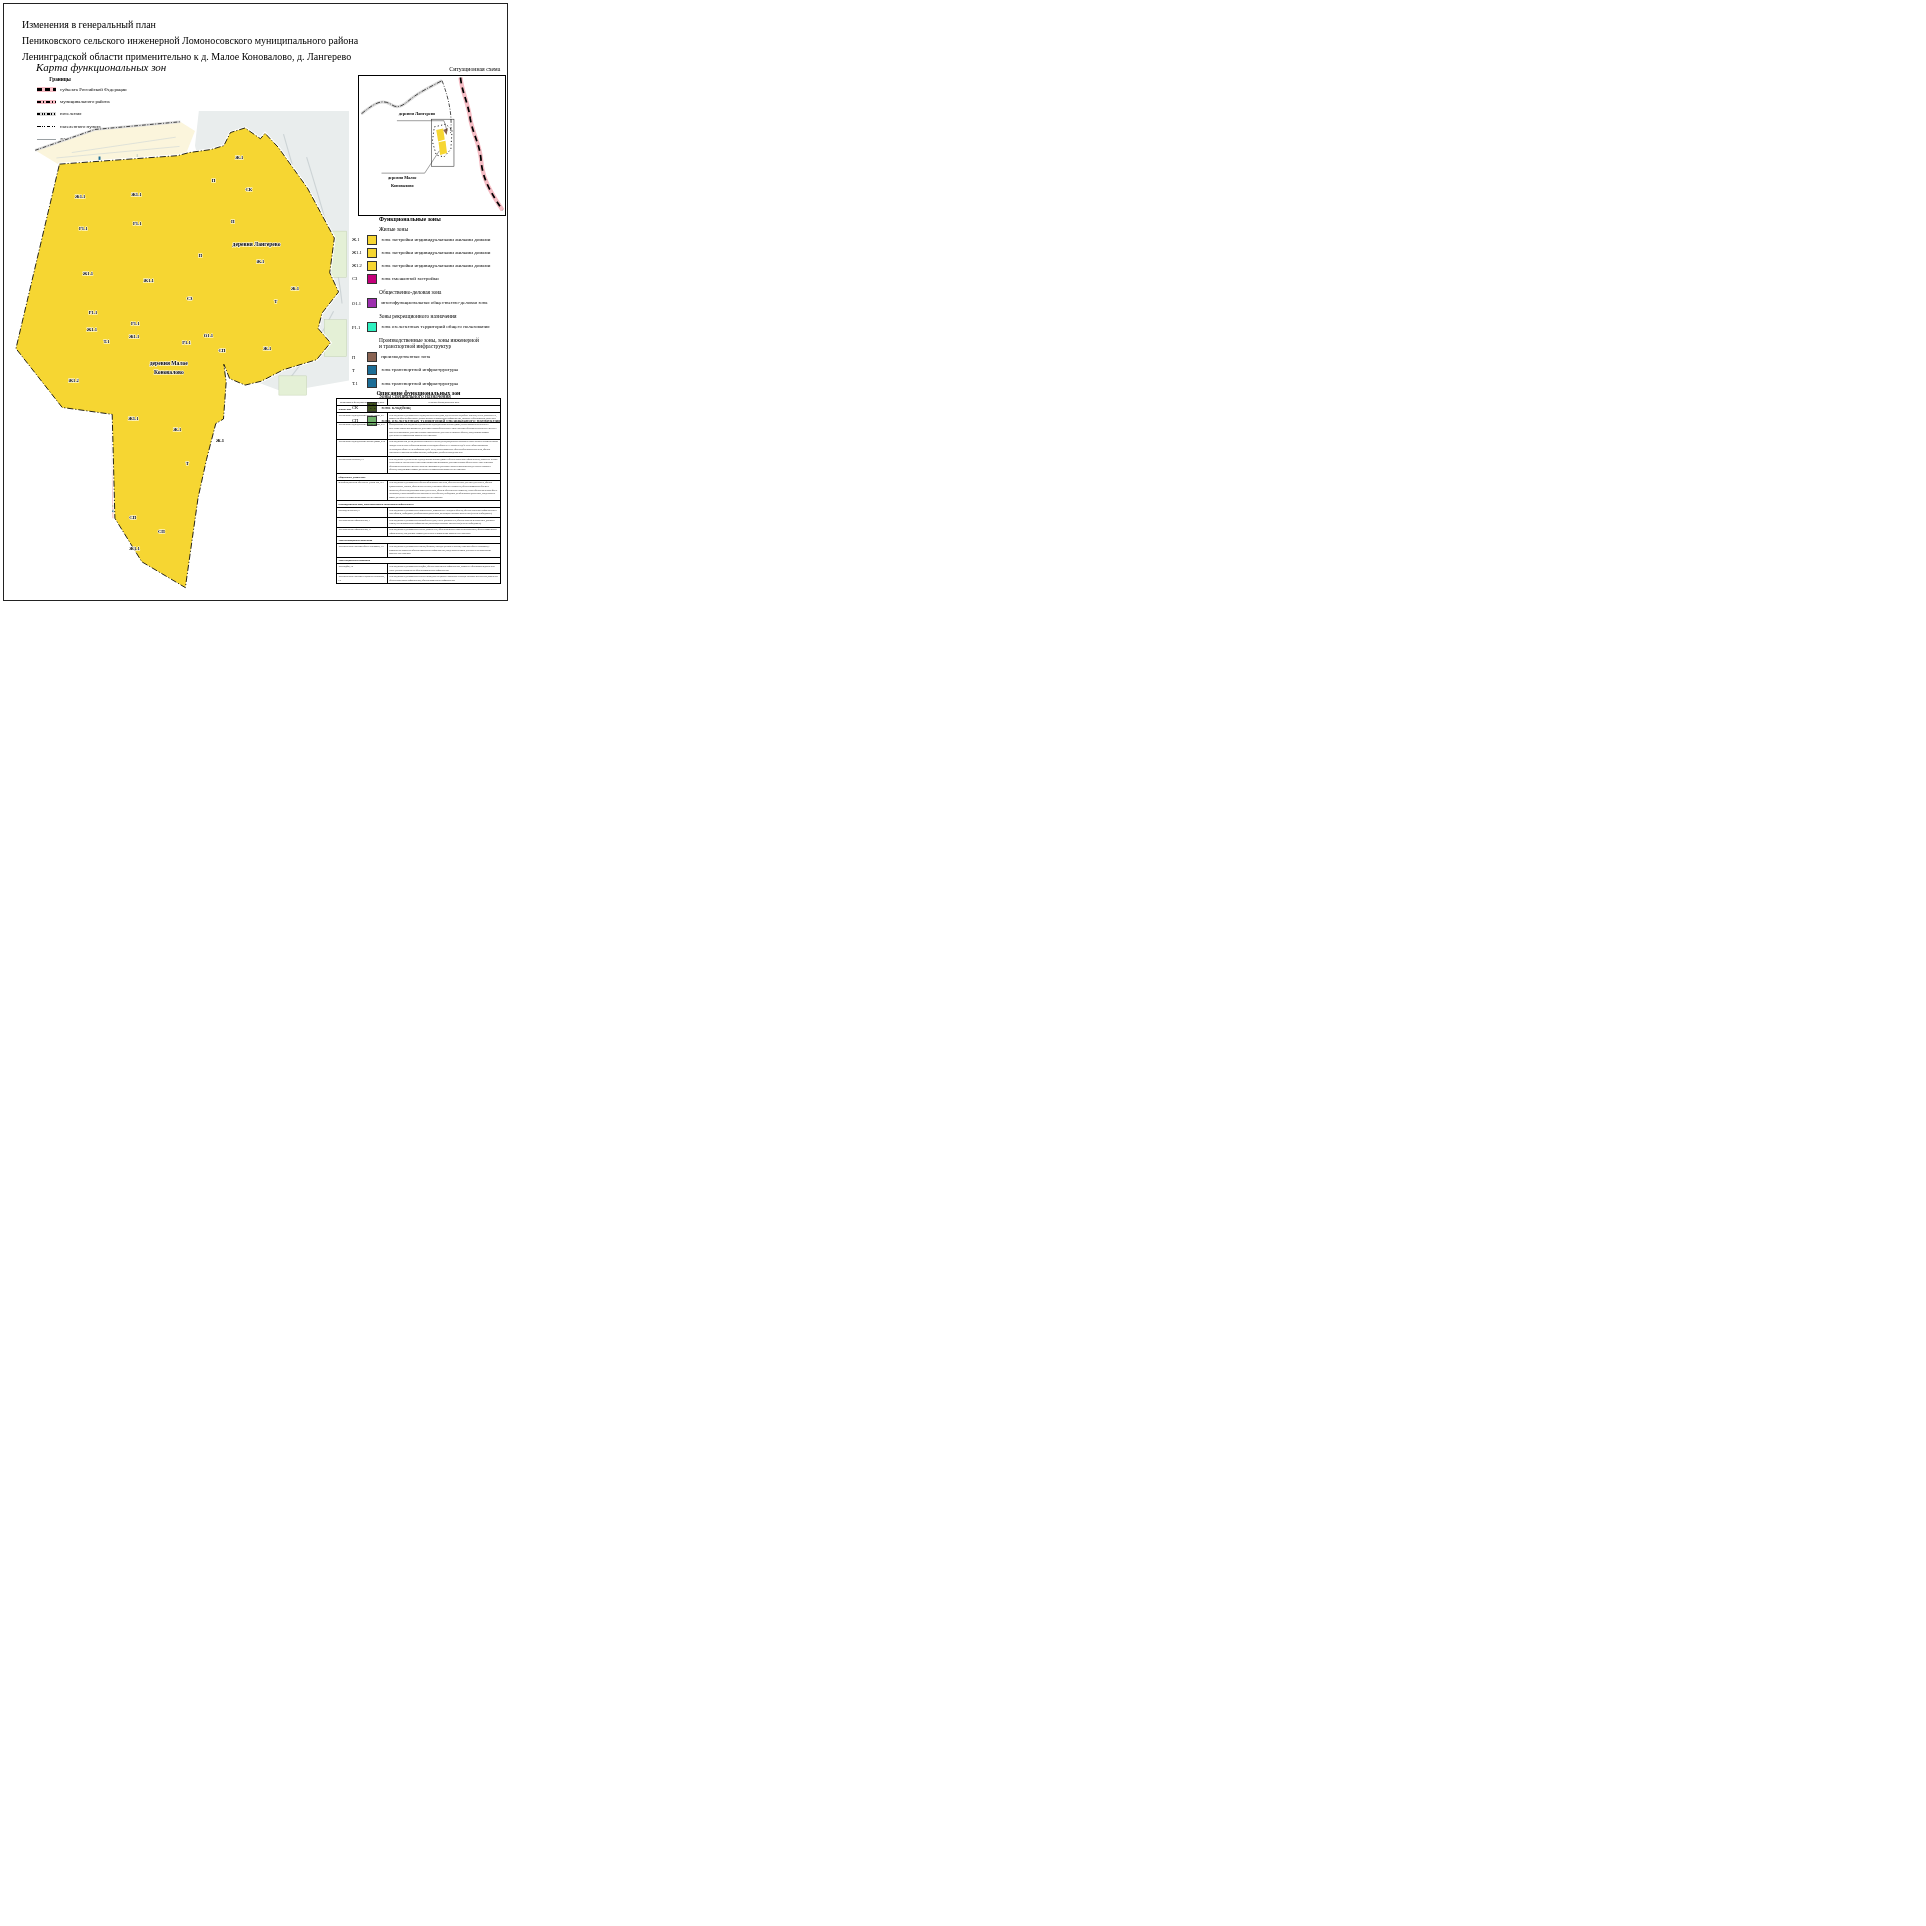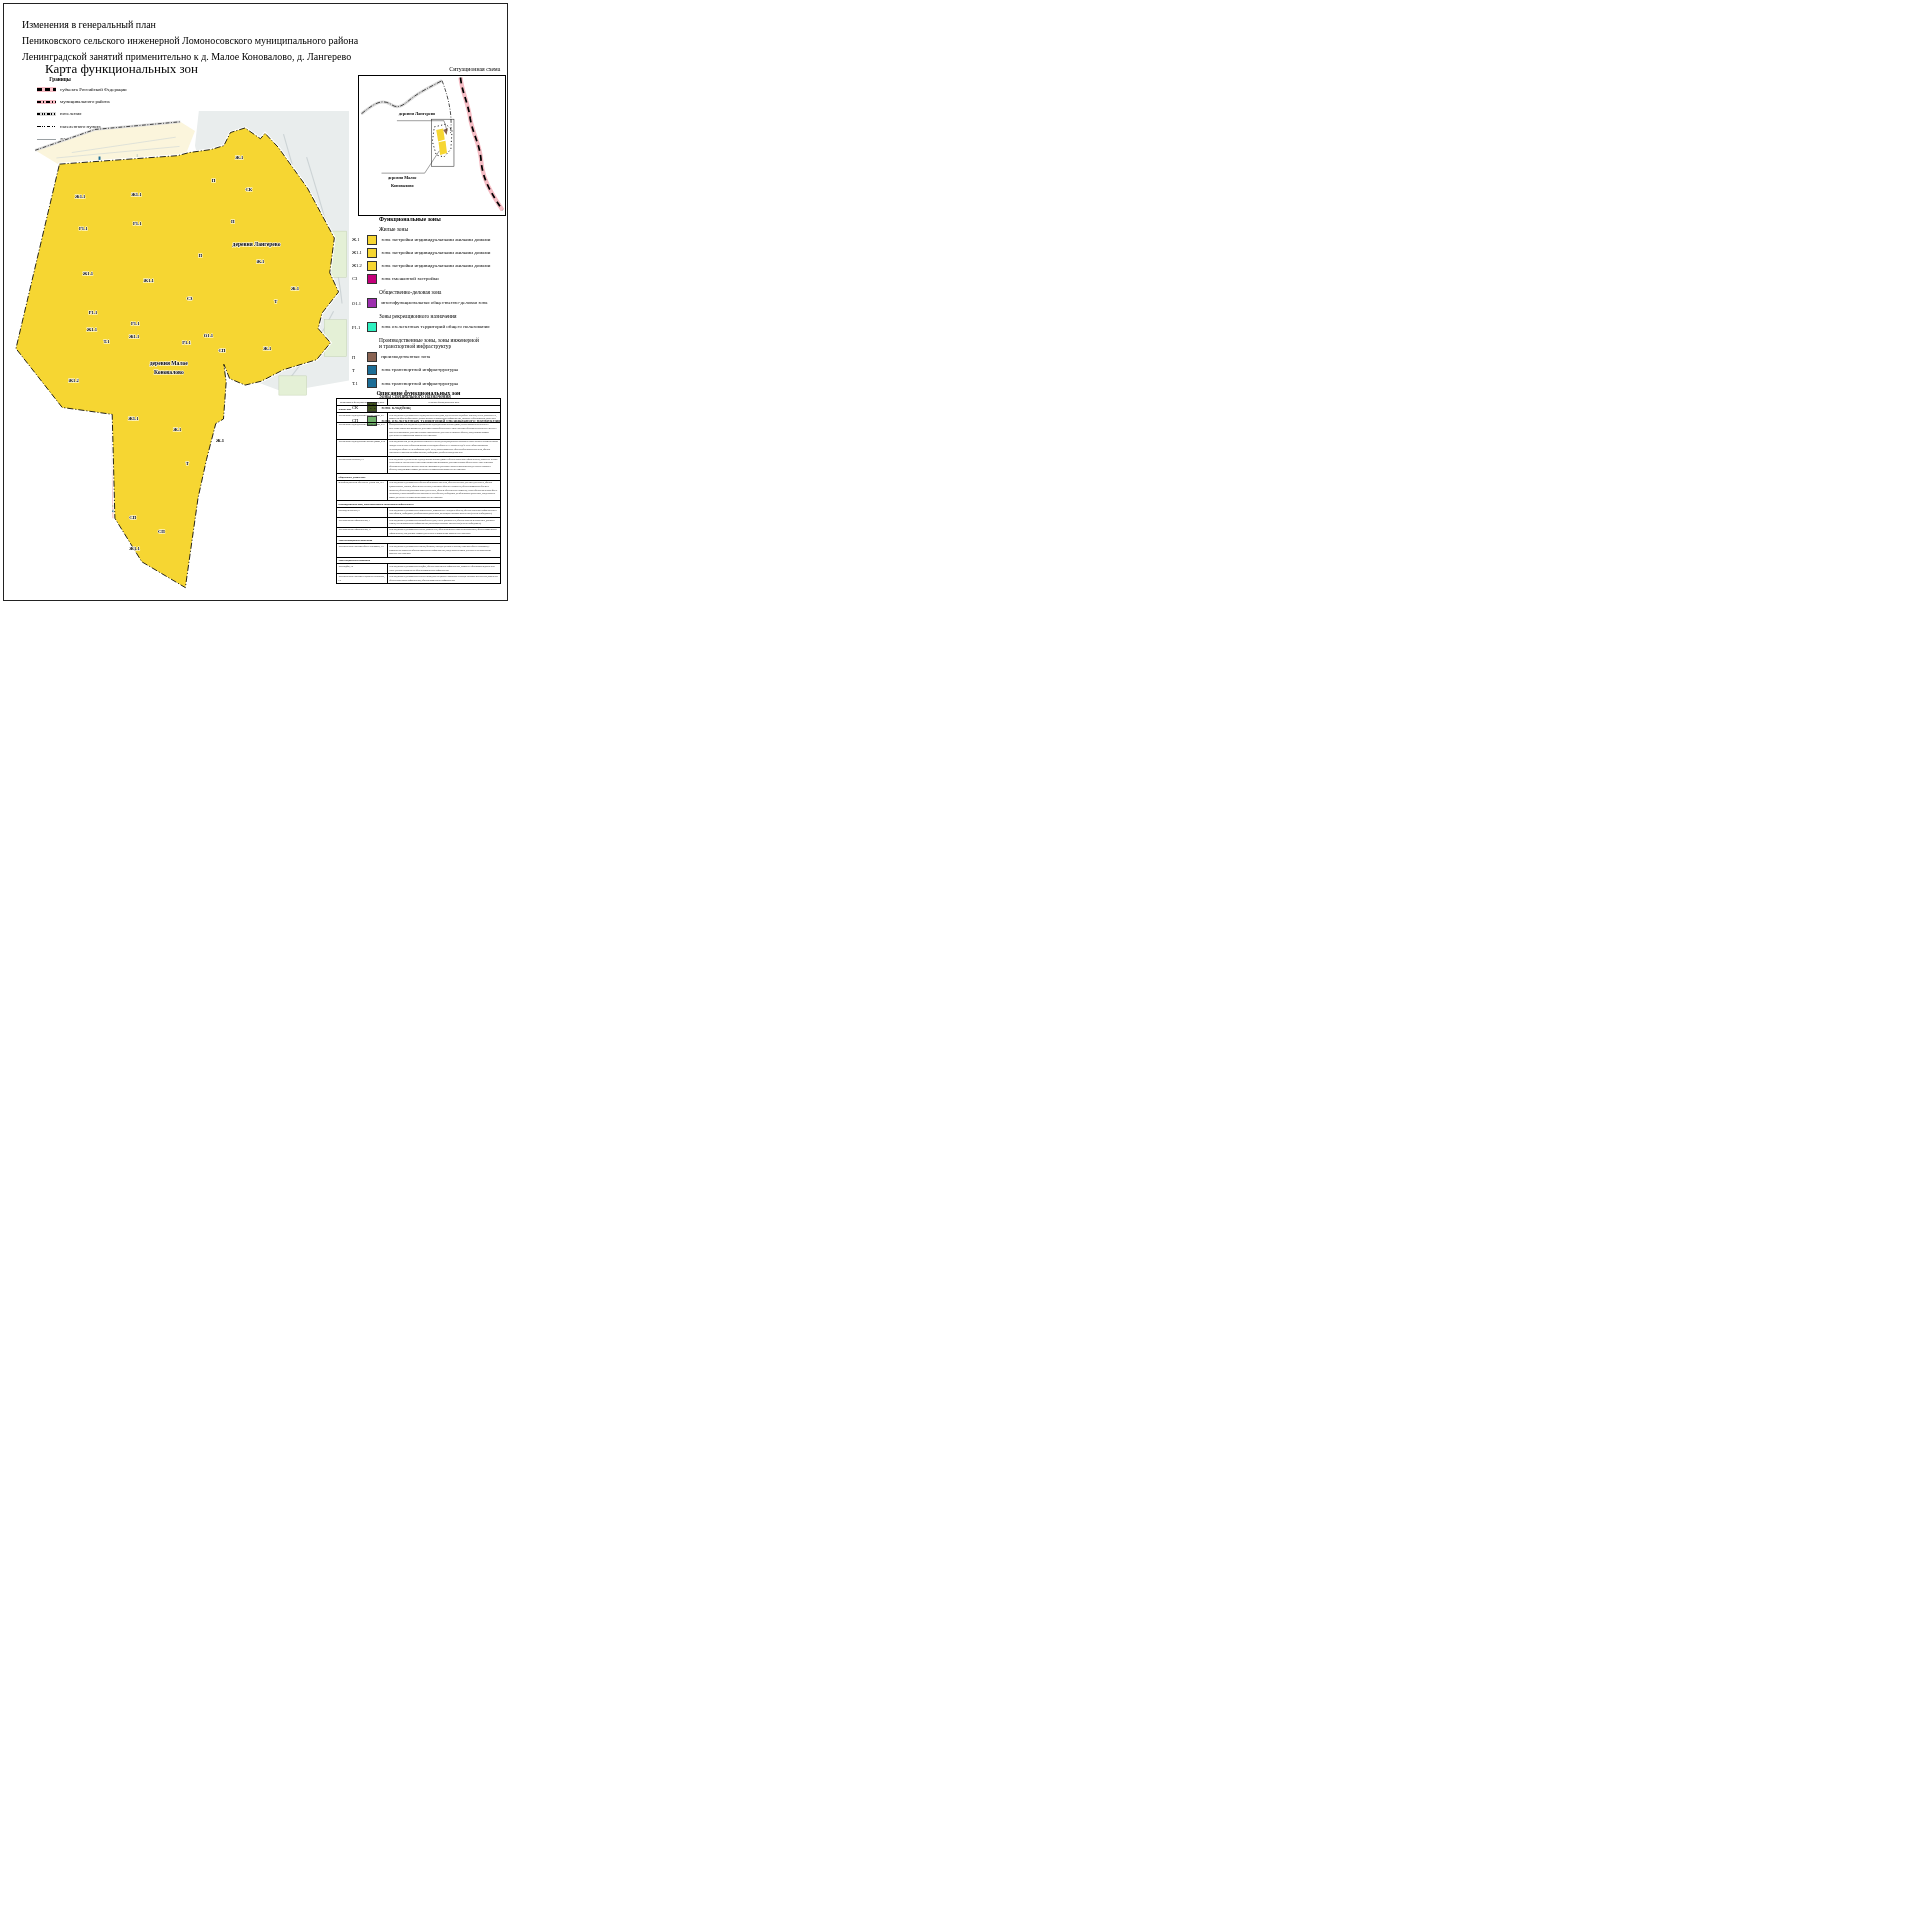--- a/index.html
+++ b/index.html
@@ -1,21 +1,21 @@
 <!DOCTYPE html>
 <html style="font-size:6.2px"><head>
 <meta charset="utf-8">
 <style>
   html,body{margin:0;padding:0;background:#fff;}
   body{width:511px;height:604px;position:relative;font-family:"Liberation Serif","DejaVu Serif",serif;color:#000;overflow:hidden;}
   .frame{position:absolute;inset:3.1px;border:0.6px solid #222;pointer-events:none;}
   .abs{position:absolute;}
   
   .doc-title{left:22px;top:17px;font-size:10px;line-height:1.6;width:347px;}
-  .map-title{left:45px;top:61px;font-size:13px;}
+  .map-title{left:36px;top:61px;font-size:11px;font-style:italic;}
   .schema-title{right:10.8px;top:66px;font-size:5.8px;}
   
   .borders{left:37px;top:76px;width:162px;}
   .borders h4{margin:0 0 4.6px 12.3px;font-size:5.2px;}
   .bl-row{display:flex;align-items:flex-start;margin-bottom:6.2px;}
   .sw-line{width:18.5px;min-width:18.5px;height:4.2px;margin-right:4.6px;position:relative;margin-top:0.8px;}
   .sw-line i{position:absolute;left:0;right:0;}
   .sw-subject{background:#F5BCC4;}
   .sw-subject i{top:0.8px;height:2.7px;background:repeating-linear-gradient(90deg,#000 0 5px,transparent 5px 8px);}
   .sw-district{background:#F5BCC4;}
@@ -50,21 +50,21 @@
   .slabel{font-family:"Liberation Serif","DejaVu Serif",serif;font-size:11px;fill:#000;}
 </style>
 </head>
 <body>
 
 <div class="frame"></div>
 
 <div class="abs doc-title">
   <div>Изменения в генеральный план</div>
   <div>Пениковского сельского инженерной Ломоносовского муниципального района</div>
-  <div>Ленинградской занятий применительно к д. Малое Коновалово, д. Лангерево</div>
+  <div>Ленинградской области применительно к д. Малое Коновалово, д. Лангерево</div>
 </div>
 <div class="abs map-title">Карта функциональных зон</div>
 <div class="abs schema-title">Ситуационная схема</div>
 
 <div class="abs borders">
   <h4>Границы</h4>
   <div id="borders-items">
       <div class="bl-row">
         <div class="sw-line sw-subject">
           <i></i>

